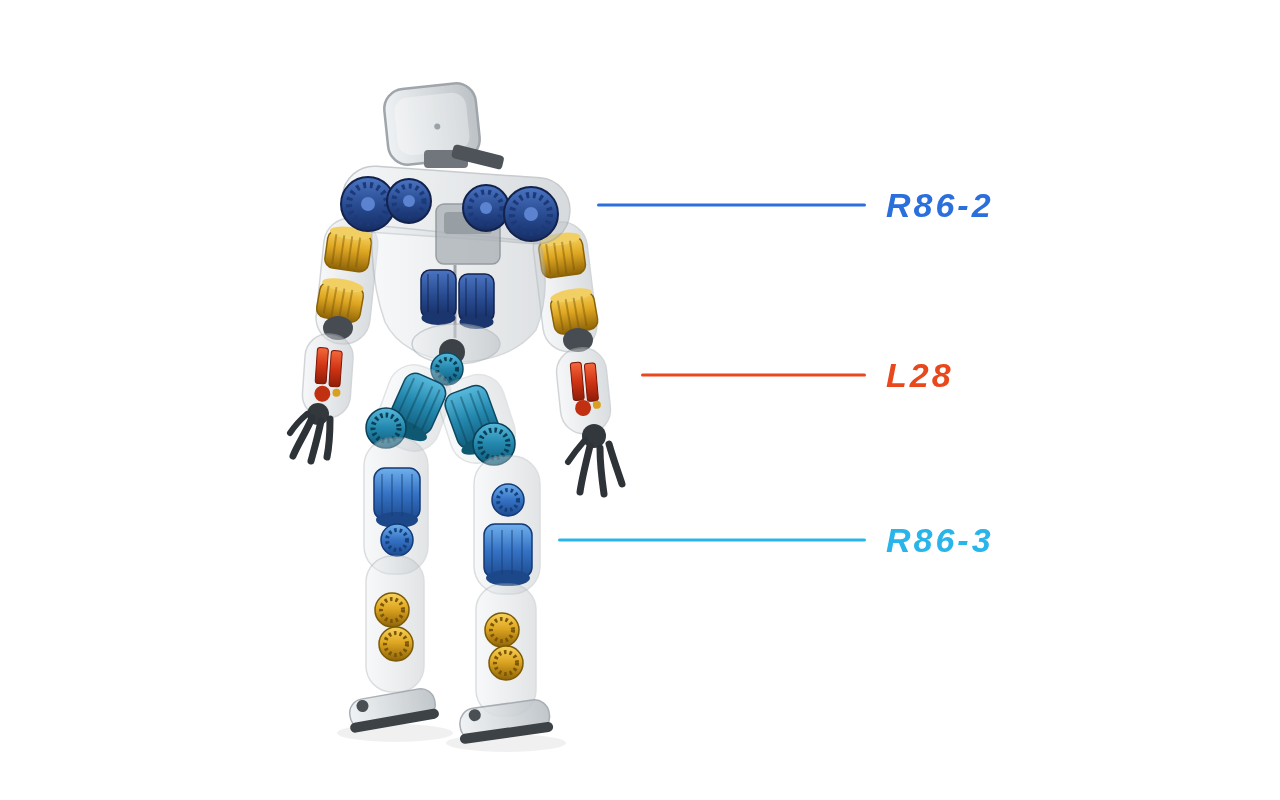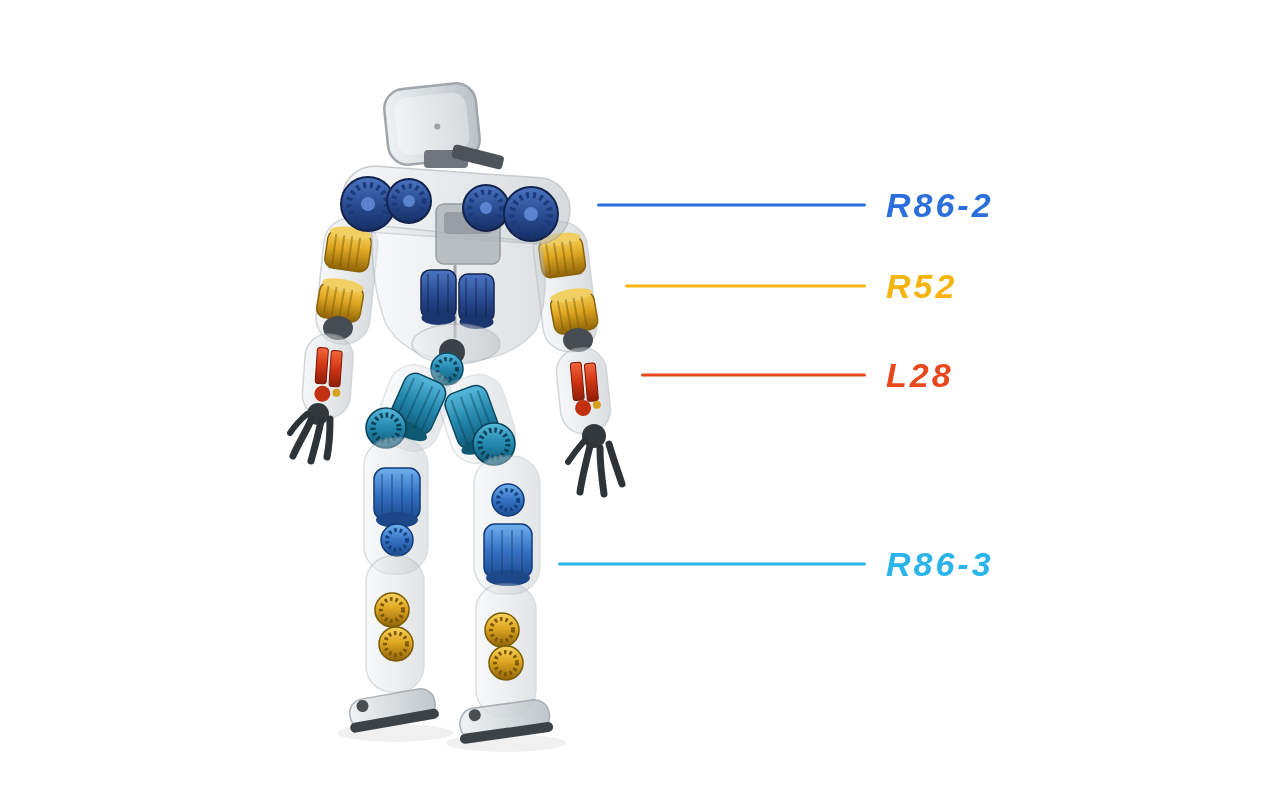--- a/index.html
+++ b/index.html
@@ -265,28 +265,24 @@
         <rect x="452" y="148" width="52" height="14" rx="4" fill="#4d5358"></rect>
       </g>
     </g>
   </svg>
 
   <div class="callout" style="top: 205px; left: 597px; --c: #2B6FDD;">
     <span class="line" style="width:269px;"></span>
     <span class="label">R86-2</span>
   </div>
 
-  <div class="callout" style="top: 286px; left: 625px; --c: #F5B40E;">
-    <span class="line" style="width:241px;"></span>
-    <span class="label">R52</span>
-  </div>
 
   <div class="callout" style="top: 375px; left: 641px; align-items: center; --c: #E8481C;">
     <span class="line" style="width:225px;"></span>
     <span class="label">L28</span>
   </div>
 
-  <div class="callout" style="top: 564px; left: 558px; --c: #29B5EA;">
+  <div class="callout" style="top: 540px; left: 558px; --c: #29B5EA;">
     <span class="line" style="width:308px;"></span>
     <span class="label">R86-3</span>
   </div>
 
 </div>
 
 </body></html>

